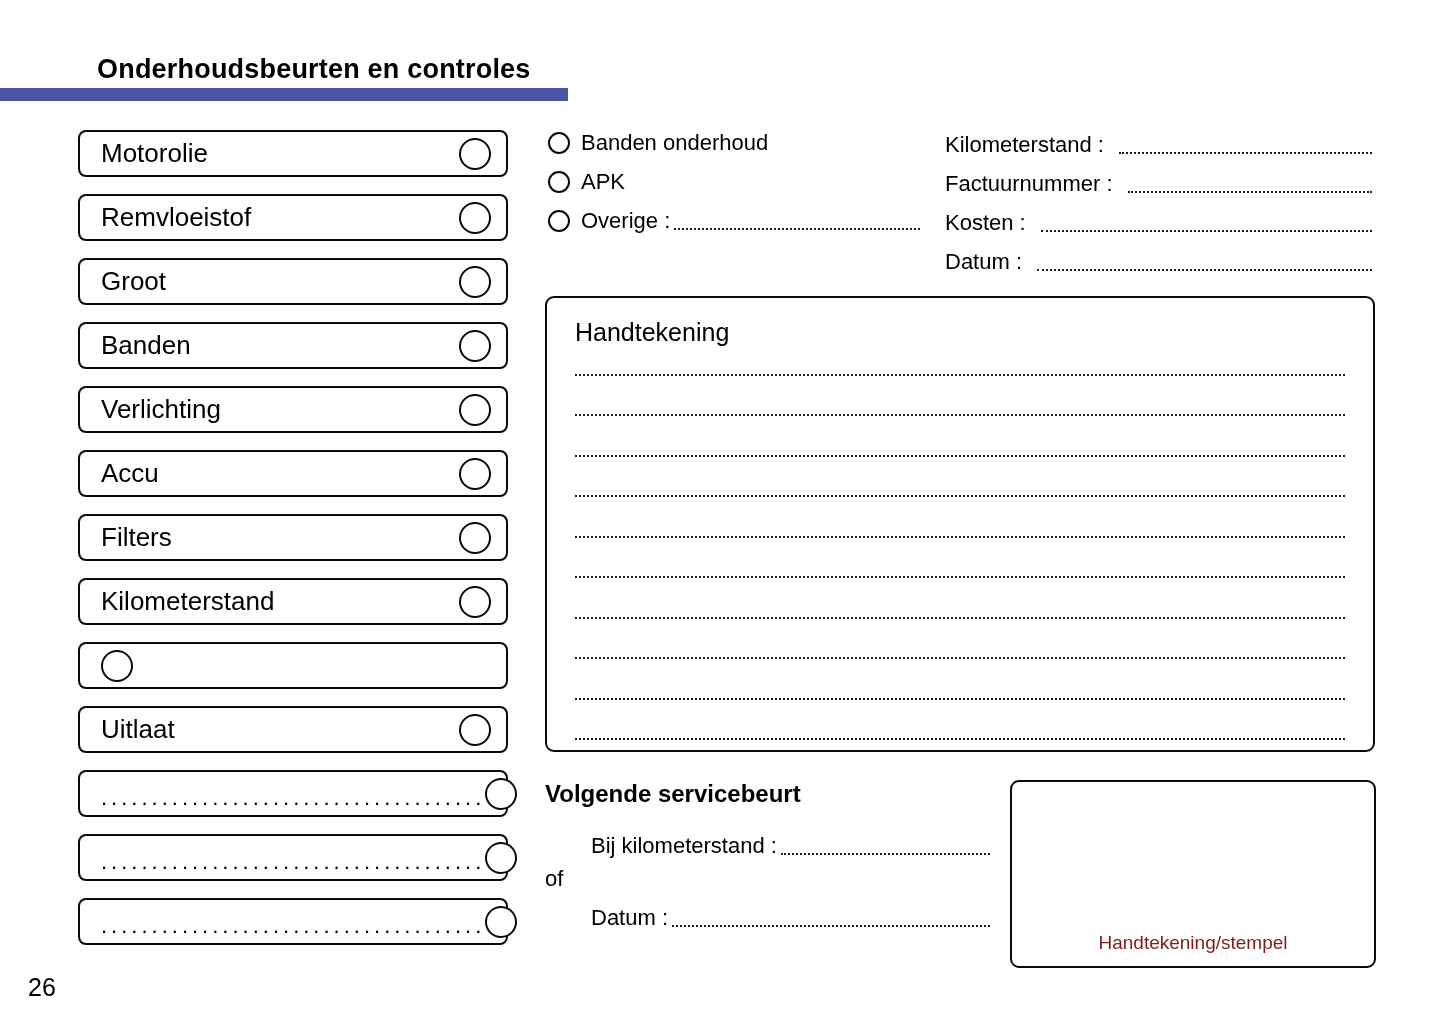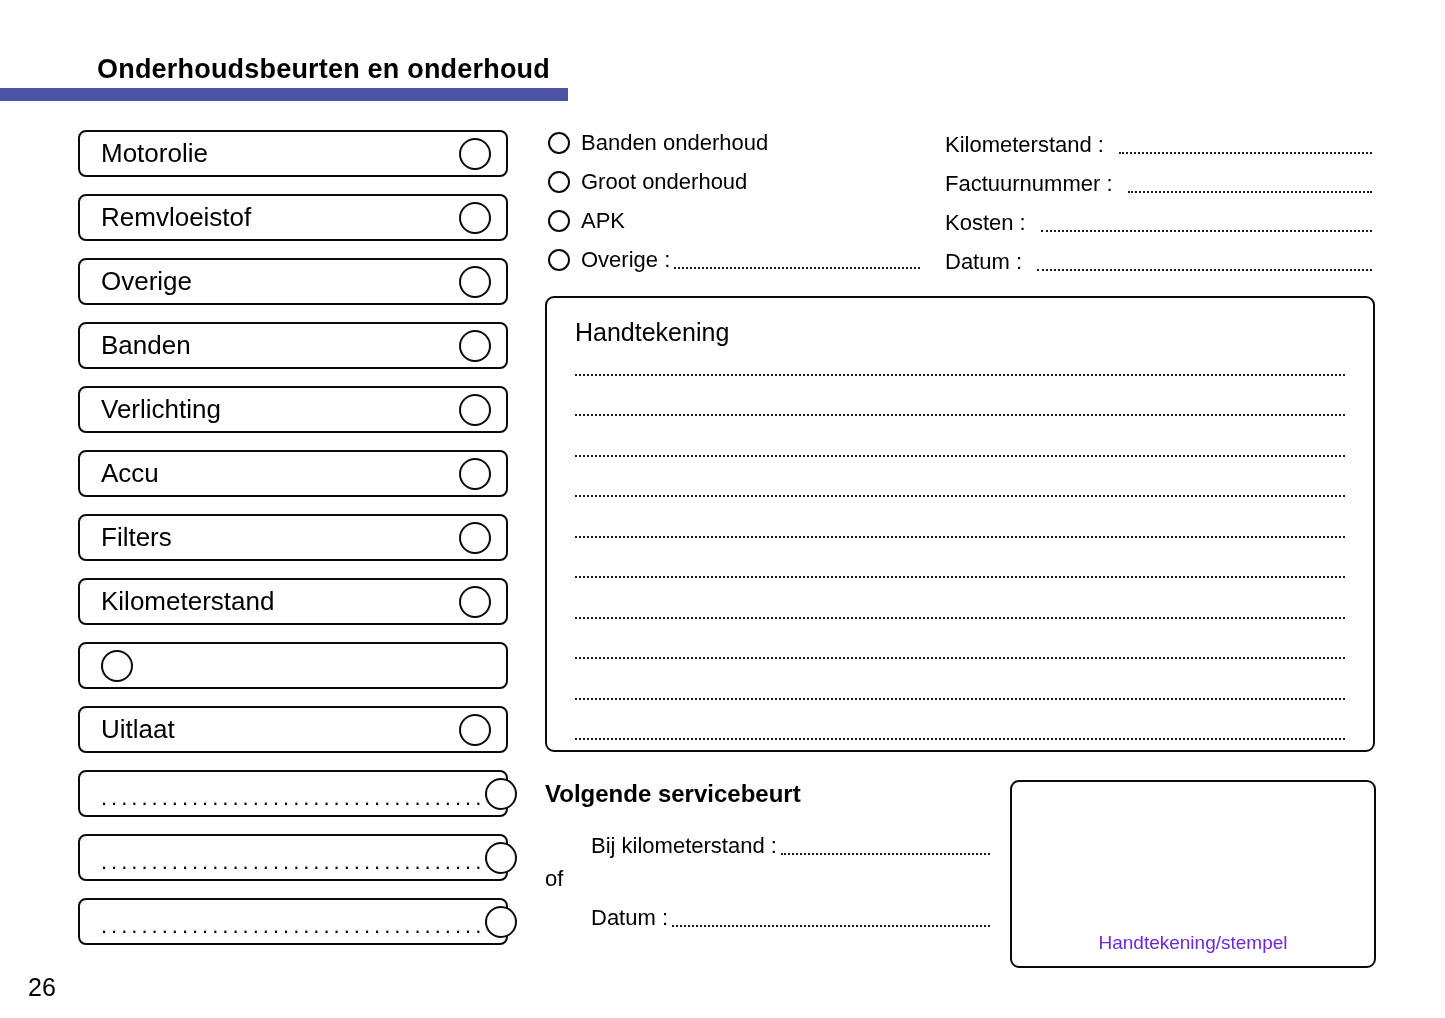--- a/index.html
+++ b/index.html
@@ -62,44 +62,44 @@
   .ns-label{font-size:22px;white-space:nowrap;line-height:1;}
   .ns-or{font-size:22px;margin:4px 0 7px 0;}
 
   
   .signature-box{
     position:absolute;left:1010px;top:780px;width:366px;height:188px;
     box-sizing:border-box;border:2.5px solid #0a0a0a;border-radius:9px;background:#fff;
   }
   .signature-label{
     position:absolute;left:0;right:0;bottom:12px;text-align:center;
-    font-size:19px;color:#6d28d9;
+    font-size:19px;color:#7f1d1d;
   }
 
   .page-number{position:absolute;left:28px;top:973px;font-size:25px;}
 </style>
 </head>
 <body>
 
 <div class="page">
 
-  <h1 class="page-title">Onderhoudsbeurten en onderhoud</h1>
+  <h1 class="page-title">Onderhoudsbeurten en controles</h1>
   <div class="accent-bar" style="background: rgb(77, 83, 164);"></div>
 
   <div class="checklist" id="checklist">
       <div class="check-row">
         <div class="check-label">Motorolie</div>
         <div class="check-circle"></div>
       </div>
       <div class="check-row">
         <div class="check-label">Remvloeistof</div>
         <div class="check-circle"></div>
       </div>
       <div class="check-row">
-        <div class="check-label">Overige</div>
+        <div class="check-label">Groot</div>
         <div class="check-circle"></div>
       </div>
       <div class="check-row">
         <div class="check-label">Banden</div>
         <div class="check-circle"></div>
       </div>
       <div class="check-row">
         <div class="check-label">Verlichting</div>
         <div class="check-circle"></div>
       </div>
@@ -133,24 +133,20 @@
       <div class="check-row">
         <div class="check-label dots">......................................</div>
         <div class="check-circle"></div>
       </div>
     </div>
 
   <div class="service-options" id="service-options">
       <div class="option-row">
         <div class="radio-circle"></div>
         <div class="option-label">Banden onderhoud</div>
-      </div>
-      <div class="option-row">
-        <div class="radio-circle"></div>
-        <div class="option-label">Groot onderhoud</div>
       </div>
       <div class="option-row">
         <div class="radio-circle"></div>
         <div class="option-label">APK</div>
       </div>
       <div class="option-row">
         <div class="radio-circle"></div>
         <div class="option-label">Overige :</div>
         <div class="dotfill" style="margin-bottom: 10px; align-self: flex-end;"></div>
       </div>

